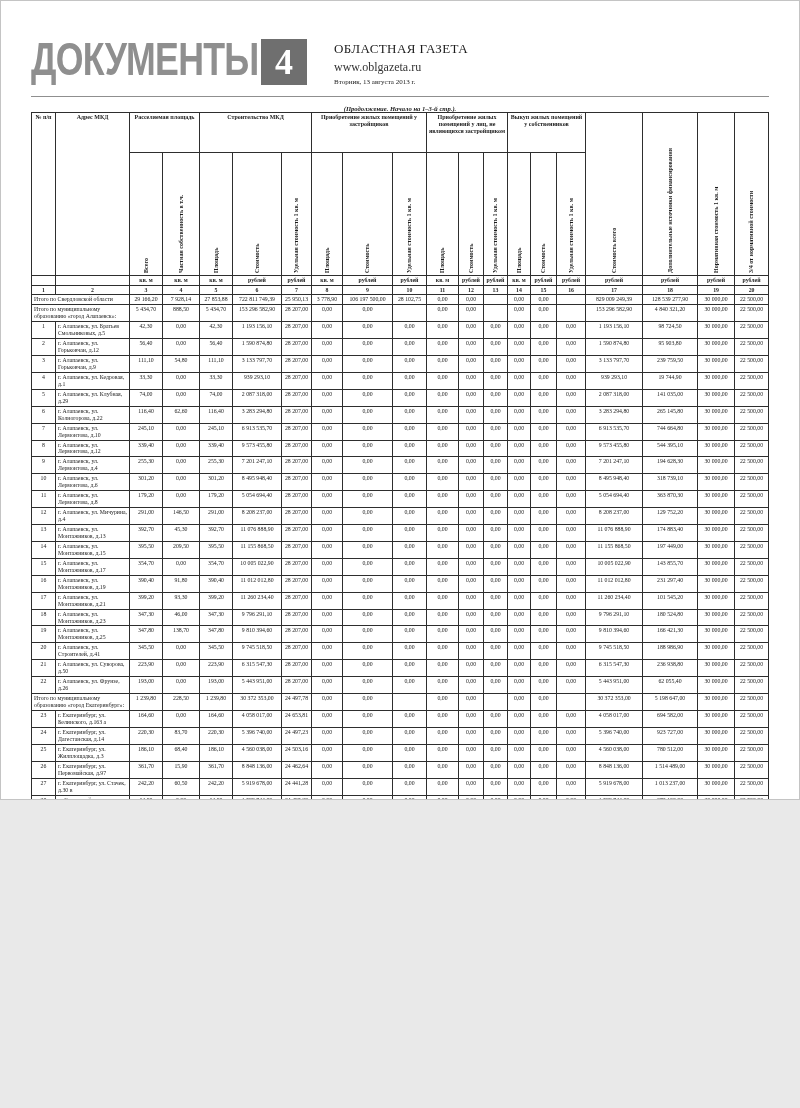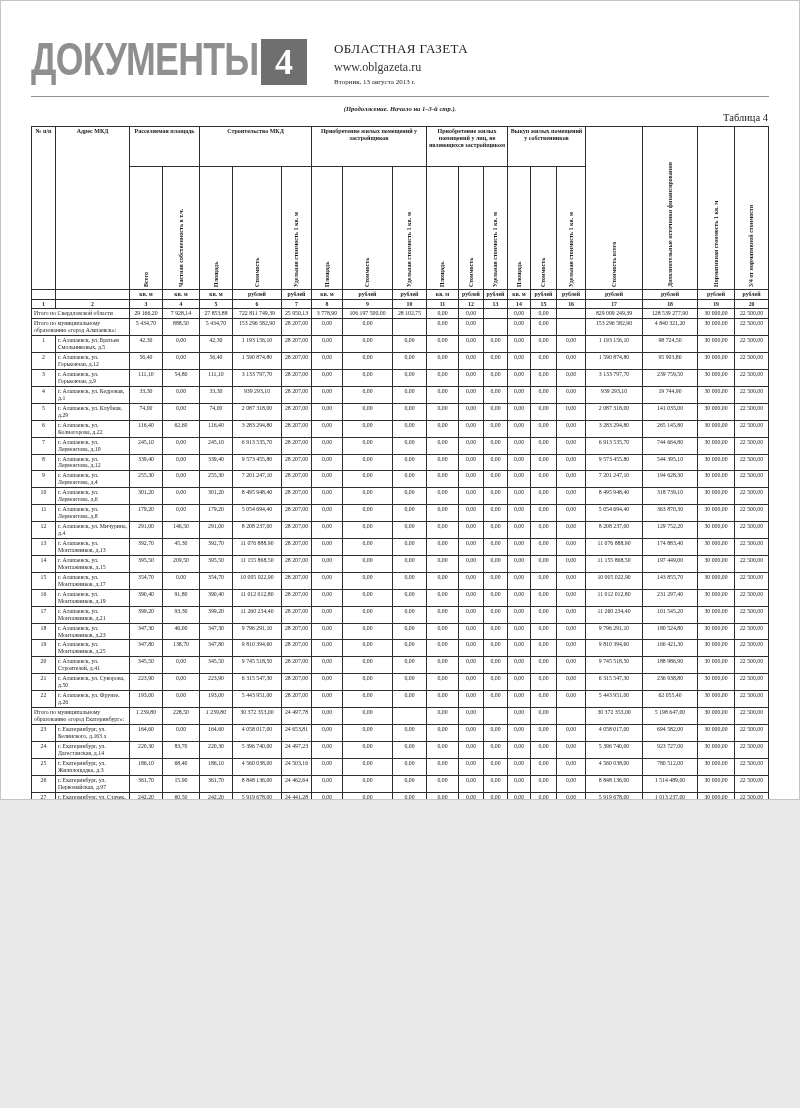--- a/index.html
+++ b/index.html
@@ -61,21 +61,20 @@
     </div>
     <div class="brand">
       <div class="brand-name">ОБЛАСТНАЯ ГАЗЕТА</div>
       <div class="brand-url">www.oblgazeta.ru</div>
       <div class="brand-date">Вторник, 13 августа 2013 г.</div>
     </div>
   </div>
 
   <div class="continuation">(Продолжение. Начало на 1–3-й стр.).</div>
 
-  <div class="table-label">Таблица 4</div>
 
   <table>
     <colgroup>
         <col style="width: 24px;">
         <col style="width: 74px;">
         <col style="width: 33px;">
         <col style="width: 37px;">
         <col style="width: 33px;">
         <col style="width: 49px;">
         <col style="width: 30px;">

